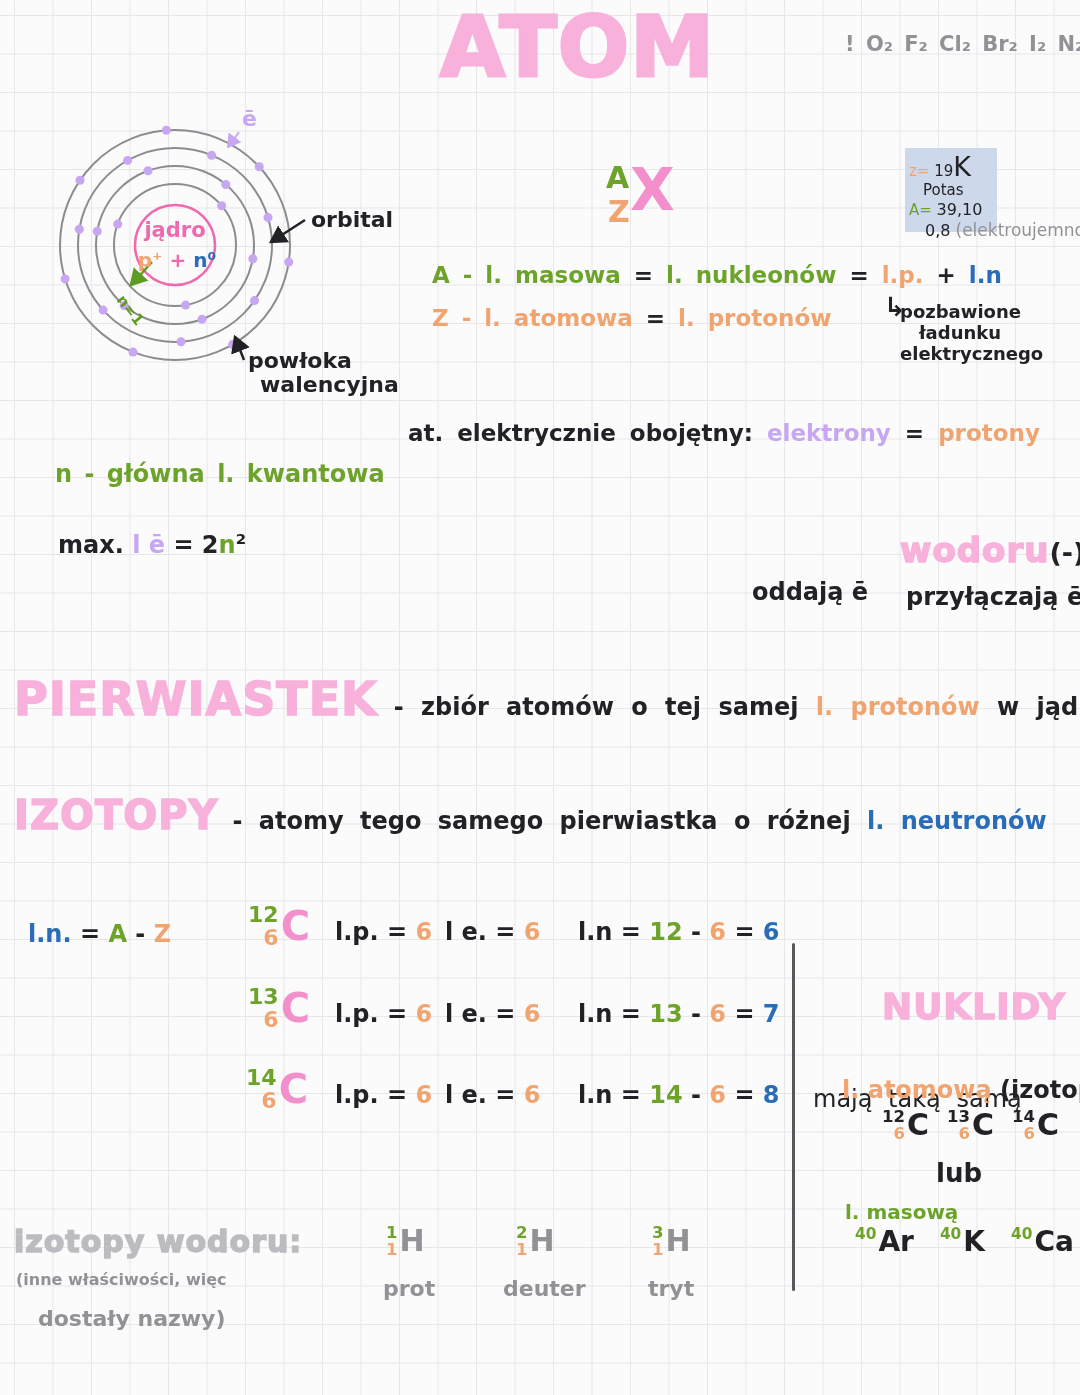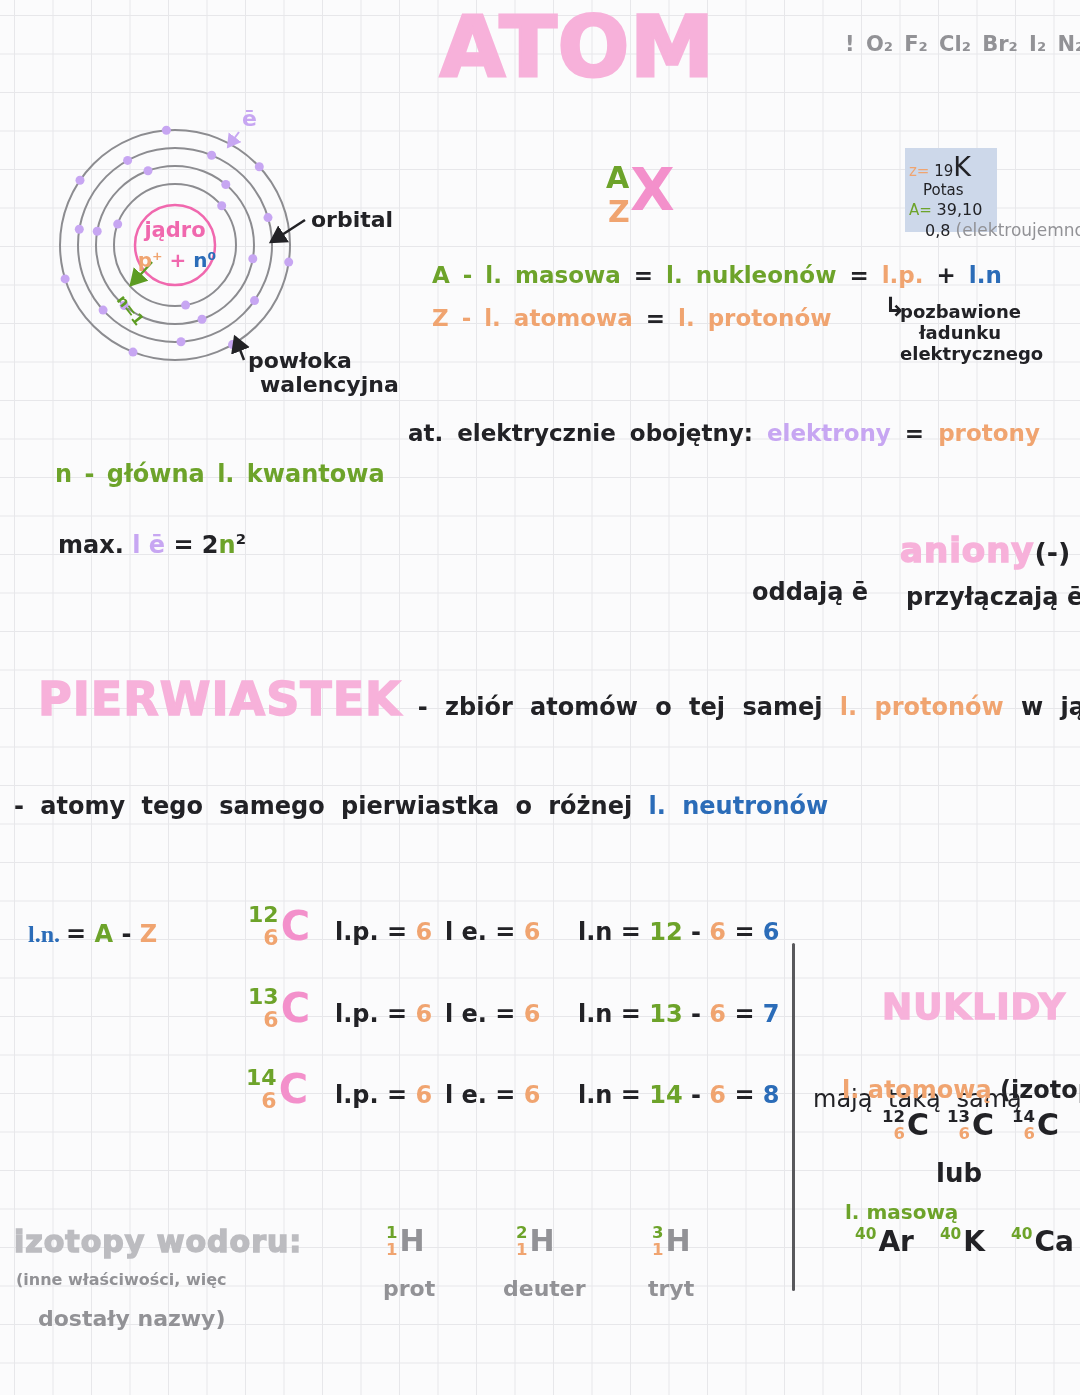--- a/index.html
+++ b/index.html
@@ -106,35 +106,36 @@
     <div>ładunku</div>
     <div>elektrycznego</div>
   </div>
   <div class="abs" style="left:408px;top:420px;font-size:23px;font-weight:bold;word-spacing:6px;"><span style="color: rgb(34, 34, 38);">at. elektrycznie obojętny:  </span><span style="color: rgb(199, 166, 242);">elektrony </span><span style="color: rgb(34, 34, 38);">= </span><span style="color: rgb(240, 164, 112);">protony</span></div>
 
   <div class="abs" style="left: 55px; top: 460px; font-size: 24px; font-weight: bold; word-spacing: 4px; color: rgb(109, 163, 42); fill: rgb(109, 163, 42);">n - główna l. kwantowa</div>
   <div class="abs" style="left:58px;top:530px;font-size:24px;font-weight:bold;"><span style="color: rgb(34, 34, 38);">max. </span><span style="color: rgb(199, 166, 242);">l ē </span><span style="color: rgb(34, 34, 38);">= 2</span><span style="color: rgb(109, 163, 42);">n</span><span class="sup" style="color: rgb(34, 34, 38);">2</span></div>
 
   <div class="abs" style="left:752px;top:578px;font-size:24px;font-weight:bold;">oddają ē</div>
   <div class="abs row" style="left:900px;top:530px;">
-    <span class="bubble" style="font-size: 34px; color: rgb(247, 177, 218); fill: rgb(247, 177, 218);">aniony</span>
+    <span class="bubble" style="font-size: 34px; color: rgb(247, 177, 218); fill: rgb(247, 177, 218);">wodoru</span>
     <span style="font-size:27px;font-weight:bold;">(-)</span>
   </div>
   <div class="abs" style="left:906px;top:583px;font-size:24px;font-weight:bold;">przyłączają ē</div>
 
   <div class="abs row" style="left:14px;top:672px;">
-    <span class="bubble" style="font-size: 46px; margin-right: 16px; color: rgb(247, 177, 218); fill: rgb(247, 177, 218); padding-left: 24px;">PIERWIASTEK</span>
+    <span class="bubble" style="font-size: 46px; margin-right: 16px; color: rgb(247, 177, 218); fill: rgb(247, 177, 218);">PIERWIASTEK</span>
     <span style="font-size:24px;font-weight:bold;word-spacing:9px;"><span style="color: rgb(34, 34, 38);">- zbiór atomów o tej samej </span><span style="color: rgb(240, 164, 112);">l. protonów </span><span style="color: rgb(34, 34, 38);">w jądrze</span></span>
   </div>
 
   <div class="abs row" style="left:14px;top:792px;">
+    <span class="bubble" style="font-size: 40px; margin-right: 14px; color: rgb(247, 177, 218); fill: rgb(247, 177, 218);">IZOTOPY</span>
     <span style="font-size:24px;font-weight:bold;word-spacing:8px;"><span style="color: rgb(34, 34, 38);">- atomy tego samego pierwiastka o różnej </span><span style="color: rgb(43, 108, 184);">l. neutronów</span></span>
   </div>
 
-  <div class="abs" style="left:28px;top:920px;font-size:24px;font-weight:bold;"><span style="color: rgb(43, 108, 184); font-family: Liberation Serif, serif;">l.n. </span><span style="color: rgb(34, 34, 38);">= </span><span style="color: rgb(109, 163, 42);">A</span><span style="color: rgb(34, 34, 38);"> - </span><span style="color: rgb(240, 164, 112);">Z</span></div>
+  <div class="abs" style="left:28px;top:920px;font-size:24px;font-weight:bold;"><span style="color: rgb(43, 108, 184);">l.n. </span><span style="color: rgb(34, 34, 38);">= </span><span style="color: rgb(109, 163, 42);">A</span><span style="color: rgb(34, 34, 38);"> - </span><span style="color: rgb(240, 164, 112);">Z</span></div>
 
   <span class="abs nuclide" style="left:248px;top:903px;font-size:40px;">
       <span class="nstack">
         <span style="color: rgb(109, 163, 42);">12</span>
         <span style="color: rgb(240, 164, 112);">6</span>
       </span>
       <span class="nsym" style="color: rgb(243, 144, 203);">C</span>
     </span>
   <div class="abs" style="left:335px;top:918px;font-size:24px;font-weight:bold;"><span style="color: rgb(34, 34, 38);">l.p. = </span><span style="color: rgb(240, 164, 112);">6</span></div>
   <div class="abs" style="left:445px;top:918px;font-size:24px;font-weight:bold;"><span style="color: rgb(34, 34, 38);">l e. = </span><span style="color: rgb(240, 164, 112);">6</span></div>

